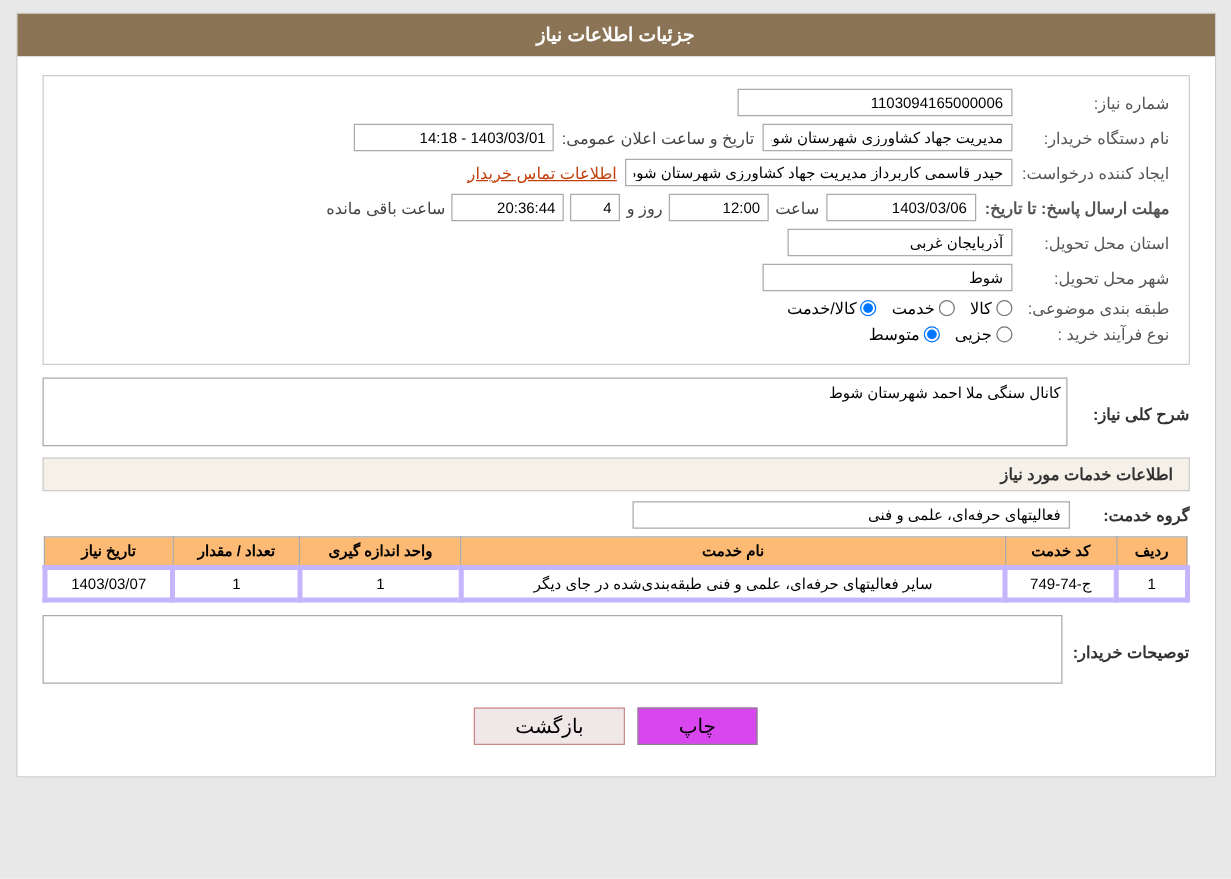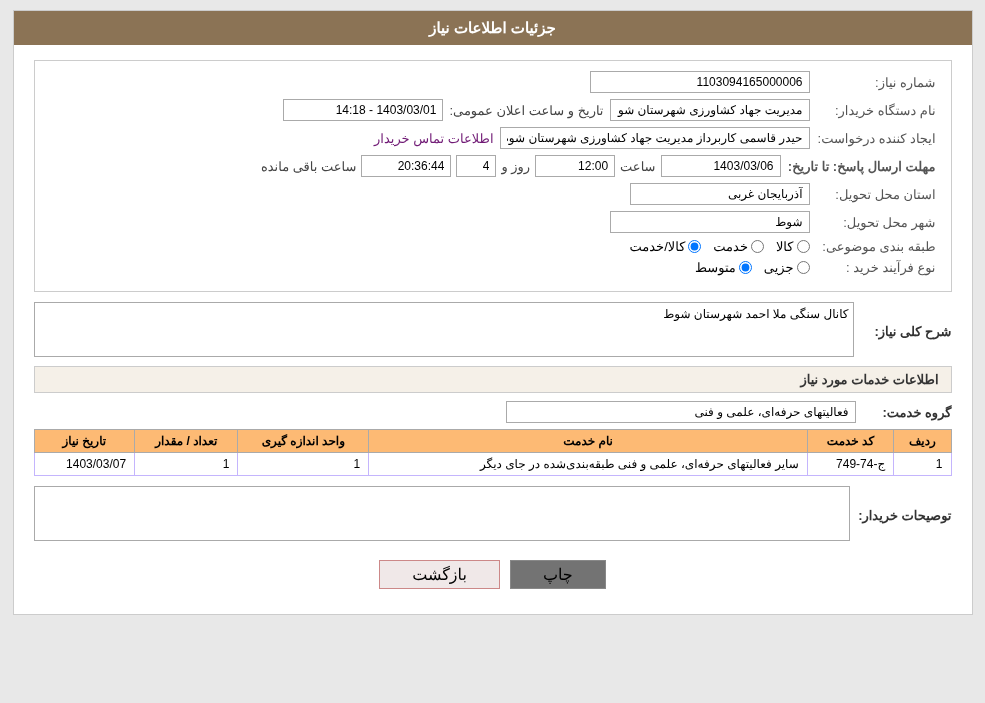--- a/index.html
+++ b/index.html
@@ -58,21 +58,22 @@
       background: #fff;
       height: 22px;
       font-family: Tahoma, Arial, sans-serif;
       font-size: 12px;
       direction: rtl;
     }
     .input-lg { width: 220px; }
     .input-xs { width: 80px; }
     .input-date { width: 120px; }
     .link-blue {
-      color: #701a75;
+      color: #c2410c;
+      text-decoration: underline;
       cursor: pointer;
     }
     .section-title {
       background: #f5f0e8;
       border: 1px solid #ccc;
       padding: 5px 12px;
       font-weight: bold;
       margin-bottom: 8px;
       color: #333;
     }
@@ -102,36 +103,36 @@
       margin-bottom: 10px;
       font-size: 12px;
     }
     .service-table th {
       background: #fdba74;
       border: 1px solid #aaa;
       padding: 4px 8px;
       text-align: center;
     }
     .service-table td {
-      border: 1px solid #c4b5fd;
+      border: 4px solid #c4b5fd;
       padding: 4px 8px;
-      text-align: right;
+      text-align: center;
     }
     .service-table tr:nth-child(even) td {
       background: #f9f9f9;
     }
     .btn {
       padding: 4px 32px;
       font-family: Tahoma, Arial, sans-serif;
       font-size: 16px;
       cursor: pointer;
       border: 1px solid #999;
     }
     .btn-print {
-      background: #737373;
+      background: #d946ef;
       border-color: #888;
     }
     .btn-back {
       background: #f0e8e8;
       border-color: #cc8888;
     }
     .buttons-row {
       display: flex;
       justify-content: center;
       gap: 10px;

